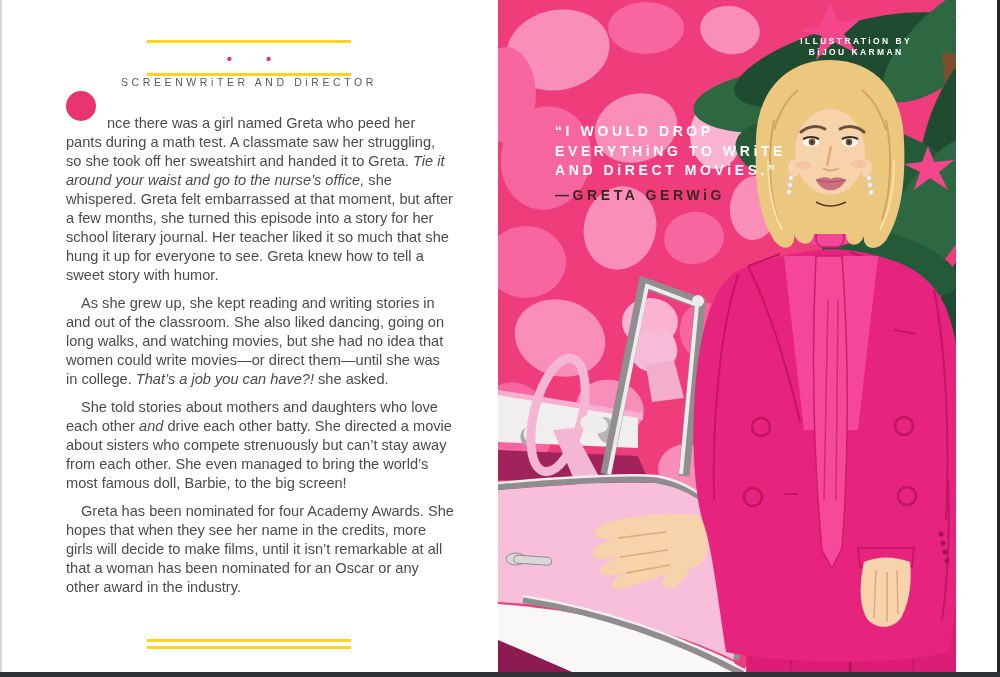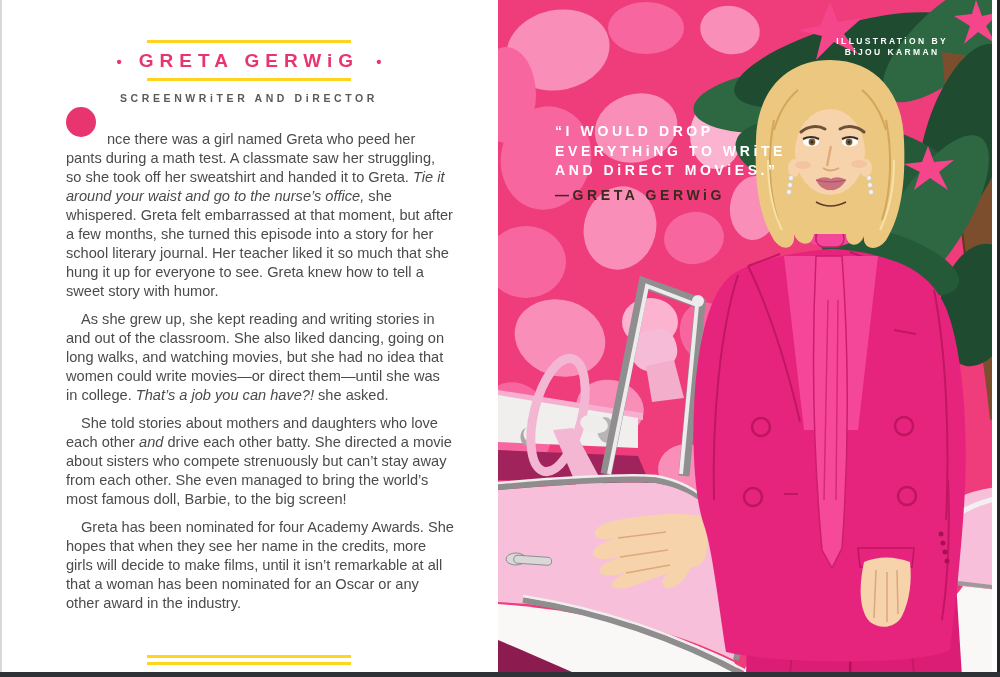--- a/index.html
+++ b/index.html
@@ -11,32 +11,32 @@
   body{font-family:"Liberation Sans",sans-serif;background:#fff;position:relative;}
   .spread{position:absolute;inset:0;background:#fff;}
 
   
   .left-page{position:absolute;left:0;top:0;width:498px;height:677px;background:#fff;}
   .title-block{margin-top:40px;text-align:center;}
   .rule{width:204px;height:3px;background:var(--yellow);margin:0 auto;}
   .title-row{display:flex;align-items:center;justify-content:center;margin:7px 0 6px 0;}
   .title-dot{color:var(--pink);font-size:15px;font-weight:bold;padding:0 17px;}
   .page-title{color:var(--pink);font-size:19px;font-weight:bold;letter-spacing:6px;white-space:nowrap;}
-  .subtitle{margin-top:11px;color:var(--gray);font-size:10.5px;font-weight:bold;letter-spacing:3.6px;}
+  .subtitle{color:var(--gray);font-size:10.5px;font-weight:normal;letter-spacing:3.6px;}
   .body-text{width:406px;margin:26px auto 0 57px;color:var(--body);font-size:14.6px;line-height:19px;text-align:left;}
   .body-text p{margin:9px;}
   .body-text p.indent{text-indent:15px;}
   .drop-cap{float:left;width:24px;height:24px;border:15px solid var(--pink);border-radius:50%;
             margin:-23px 11px 0 0;}
   .footer-block{margin-top:42px;text-align:center;}
   .double-rule{width:204px;margin:0 auto;}
   .double-rule .rule{margin-bottom:4px;}
 
   
-  .right-page{position:absolute;left:498px;top:0;width:494px;height:677px;overflow:hidden;background:var(--bgpink);}
+  .right-page{position:absolute;left:498px;top:0;width:458px;height:677px;overflow:hidden;background:var(--bgpink);}
   .illustration{position:absolute;inset:0;z-index:0;}
   .credit{position:absolute;top:36px;right:44px;z-index:2;color:#fff;font-size:8.5px;font-weight:bold;
           letter-spacing:2.4px;text-align:center;line-height:11px;}
   .quote{position:absolute;left:57px;top:122px;z-index:2;font-size:14px;font-weight:bold;
          letter-spacing:3.6px;line-height:19.5px;color:#fff;}
   .quote .attribution{color:#3B2A1E;margin-top:5px;}
 
   
   .edge-bottom{position:absolute;left:0;bottom:0;width:1000px;height:5px;background:#2F3237;z-index:9;}
   .edge-right{position:absolute;right:0;top:0;width:3px;height:677px;background:#242424;z-index:9;}
@@ -45,21 +45,20 @@
 </head>
 <body>
 
 <div class="spread">
 
   <div class="left-page">
     <div class="title-block">
       <div class="rule"></div>
       <div class="title-row">
         <span class="title-dot">•</span>
-        <span class="page-title">GRETA GERWiG</span>
         <span class="title-dot">•</span>
       </div>
       <div class="rule"></div>
       <div class="subtitle">SCREENWRiTER AND DiRECTOR</div>
     </div>
 
     <div class="body-text">
       <p><span class="drop-cap"></span><span><span>nce there was a girl named Greta who peed her pants during a math test. A classmate saw her struggling, so she took off her sweatshirt and handed it to Greta. </span><span style="font-style: italic;">Tie it around your waist and go to the nurse’s office,</span><span> she whispered. Greta felt embarrassed at that moment, but after a few months, she turned this episode into a story for her school literary journal. Her teacher liked it so much that she hung it up for everyone to see. Greta knew how to tell a sweet story with humor.</span></span></p>
       <p class="indent"><span><span>As she grew up, she kept reading and writing stories in and out of the classroom. She also liked dancing, going on long walks, and watching movies, but she had no idea that women could write movies—or direct them—until she was in college. </span><span style="font-style: italic;">That’s a job you can have?!</span><span> she asked.</span></span></p>
       <p class="indent"><span><span>She told stories about mothers and daughters who love each other </span><span style="font-style: italic;">and</span><span> drive each other batty. She directed a movie about sisters who compete strenuously but can’t stay away from each other. She even managed to bring the world’s most famous doll, Barbie, to the big screen!</span></span></p>

